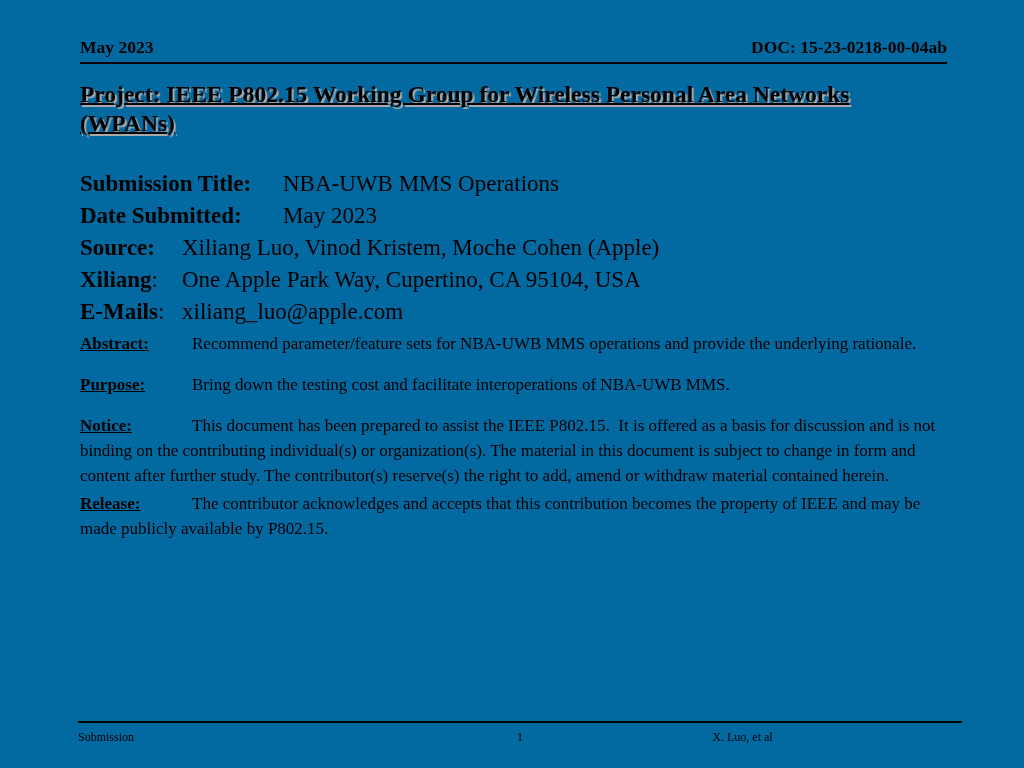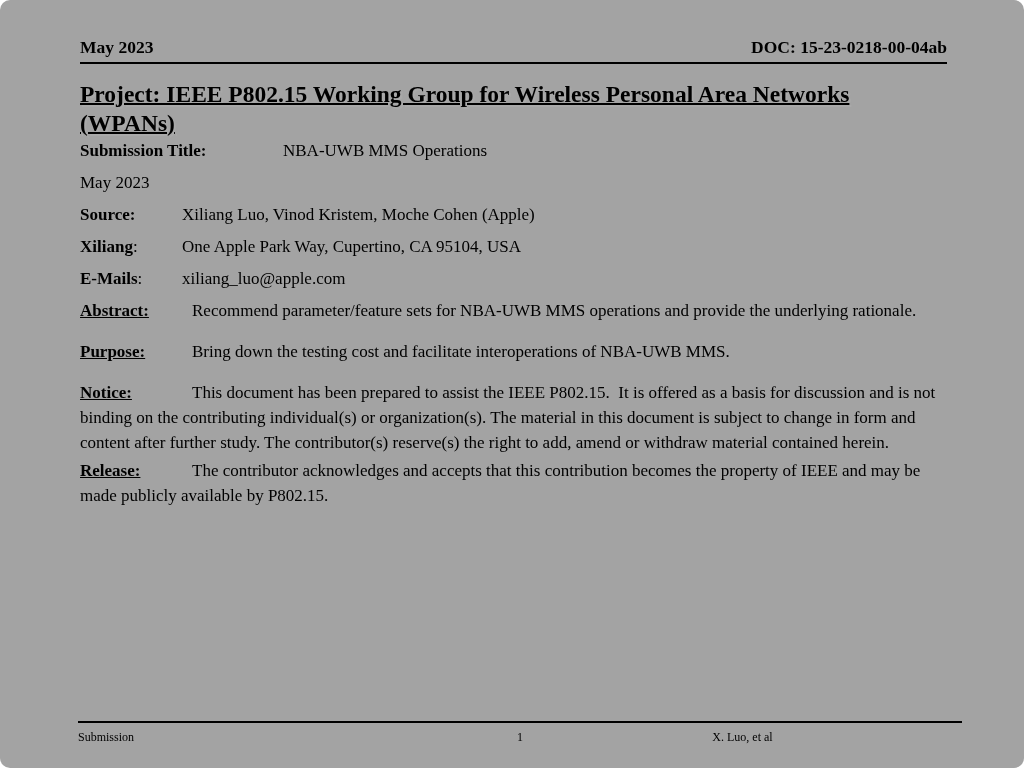--- a/index.html
+++ b/index.html
@@ -4,26 +4,25 @@
 <style>
   html, body {
     margin: 0;
     padding: 0;
     background: #ffffff;
   }
   .slide {
     position: relative;
     width: 1024px;
     height: 768px;
-    background: #a3a3a3;
+    background: #0369a1;
     color: #000;
     font-family: "Liberation Serif", "DejaVu Serif", serif;
     overflow: hidden;
     box-sizing: border-box;
-    border-radius: 10px;
   }
   .content {
     padding: 36px 77px 0 80px;
   }
   
   .header {
     display: flex;
     justify-content: space-between;
     align-items: flex-end;
     font-weight: bold;
@@ -39,21 +38,22 @@
     font-size: 23.5px;
     line-height: 29px;
     text-shadow: 2px 2px 1px #a9a9a9;
   }
   .title .tline {
     text-decoration: underline;
     text-decoration-thickness: 2px;
   }
   
   .fields {
-    font-size: 17px;
+    margin-top: 33px;
+    font-size: 23px;
     line-height: 25px;
   }
   .field {
     display: flex;
     margin-bottom: 7px;
     white-space: nowrap;
   }
   .field .lbl { flex: 0 0 auto; }
   .field:nth-child(1) .lbl,
   .field:nth-child(2) .lbl { width: 203px; }
@@ -108,20 +108,21 @@
       <div class="tline">Project: IEEE P802.15 Working Group for Wireless Personal Area Networks</div>
       <div class="tline">(WPANs)</div>
     </div>
 
     <div class="fields">
         <div class="field">
     <span class="lbl"><b class="lbl-b">Submission Title:</b><span class="lbl-sep"></span></span>
     <span class="val">NBA-UWB MMS Operations</span>
   </div>
         <div class="field">
+    <span class="lbl"><b class="lbl-b">Date Submitted:</b><span class="lbl-sep"></span></span>
     <span class="val">May 2023</span>
   </div>
         <div class="field">
     <span class="lbl"><b class="lbl-b">Source:</b><span class="lbl-sep"></span></span>
     <span class="val">Xiliang Luo, Vinod Kristem, Moche Cohen (Apple)</span>
   </div>
         <div class="field">
     <span class="lbl"><b class="lbl-b">Xiliang</b><span class="lbl-sep">:</span></span>
     <span class="val">One Apple Park Way, Cupertino, CA 95104, USA</span>
   </div>

